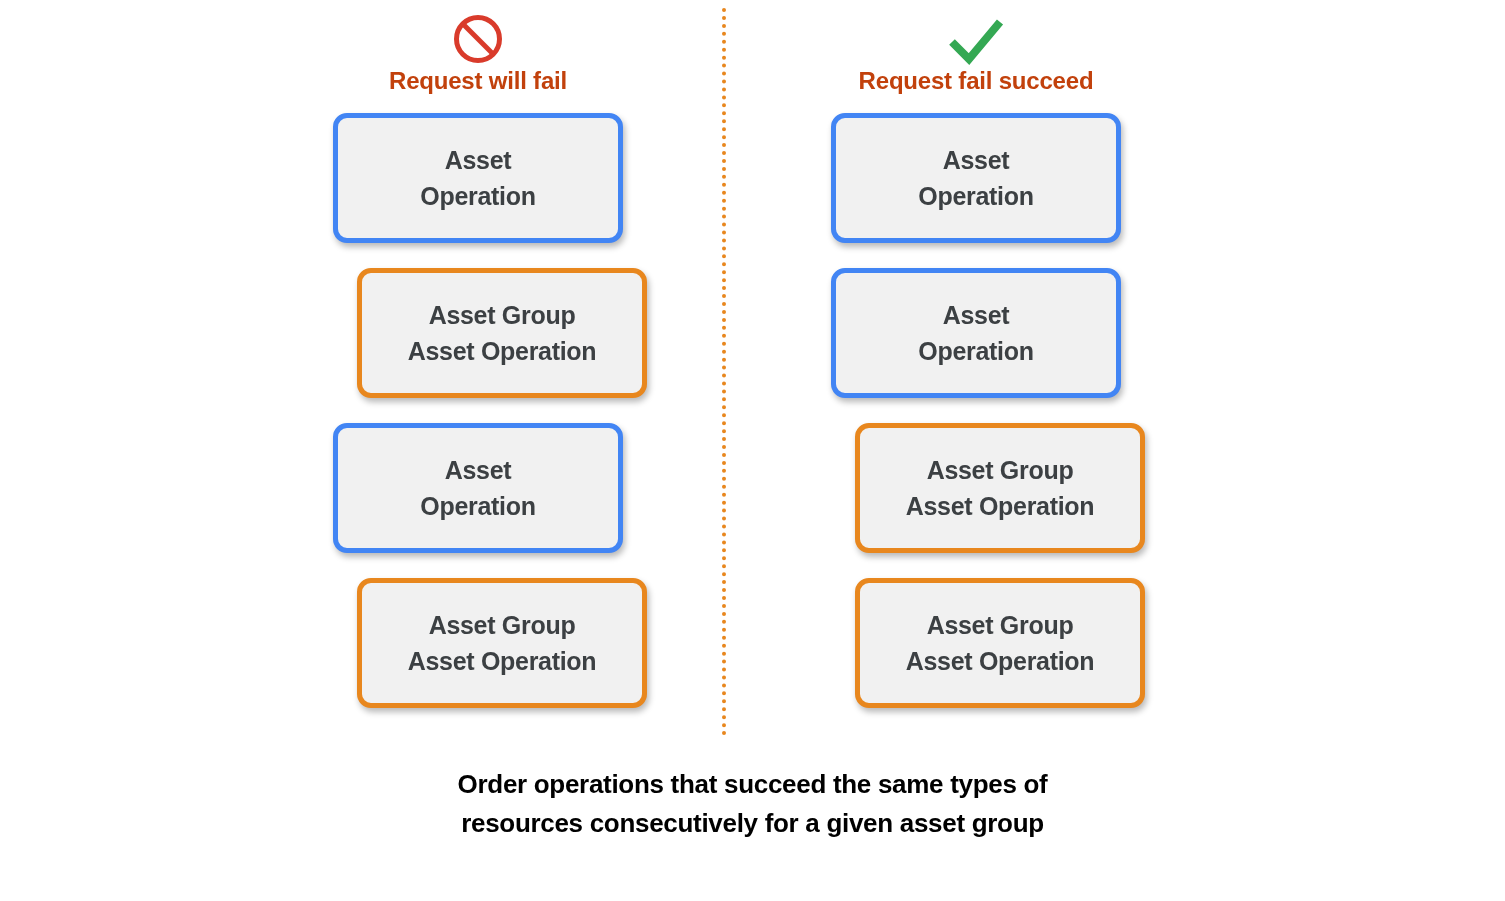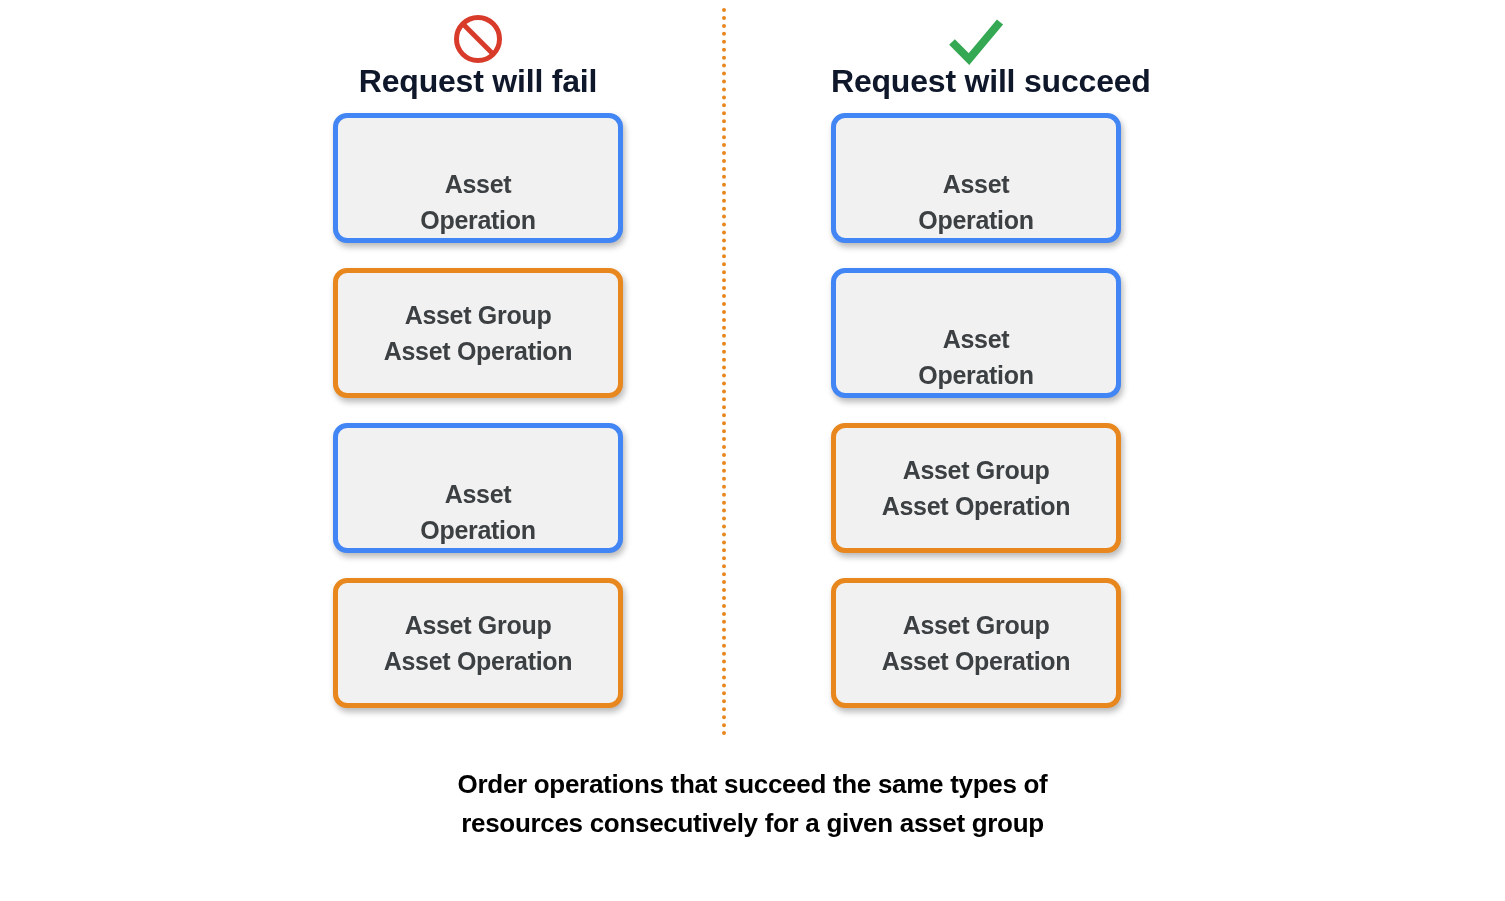--- a/index.html
+++ b/index.html
@@ -50,23 +50,23 @@
   .col-header.left  { left: 333px; }
   .col-header.right { left: 831px; }
 
   .header-icon {
     height: 54px;
     display: flex;
     align-items: center;
     justify-content: center;
   }
   .header-label {
-    font-size: 32px;
+    font-size: 24px;
     font-weight: bold;
-    color: #0f172a;
+    color: #c2410c;
     letter-spacing: -0.2px;
     line-height: 30px;
     white-space: nowrap;
   }
 
   
   .op-box {
     position: relative;
     box-sizing: border-box;
     width: 290px;
@@ -74,22 +74,22 @@
     margin-bottom: 25px;
     background: #f1f1f1;
     border-radius: 14px;
     border: 5px solid #4285f4;
     display: flex;
     align-items: center;
     justify-content: center;
     box-shadow: 2px 4px 6px rgba(0,0,0,0.28);
   }
   .op-box:last-child { margin-bottom: 0; }
-  .op-box.blue   { border-color: #4285f4; align-items: flex-end; }
-  .op-box.orange { border-color: #e8871e; }
+  .op-box.blue   { border-color: #4285f4; }
+  .op-box.orange { border-color: #e8871e; margin-left: 24px; }
 
   .op-label {
     font-size: 25px;
     font-weight: bold;
     color: #3c4043;
     line-height: 36px;
     text-align: center;
     letter-spacing: -0.3px;
     white-space: pre-line;
   }
@@ -125,21 +125,21 @@
     </div>
     <div class="header-label">Request will fail</div>
   </div>
 
   <div class="col-header right">
     <div class="header-icon">
       <svg width="62" height="54" viewBox="0 0 62 54" aria-hidden="true">
         <polyline points="7,30 24,47 55,10" fill="none" stroke="#34a853" stroke-width="8" stroke-linecap="butt" stroke-linejoin="miter"></polyline>
       </svg>
     </div>
-    <div class="header-label">Request will succeed</div>
+    <div class="header-label">Request fail succeed</div>
   </div>
 
   <div class="column left">
     <div class="op-box blue">
       <div class="op-label">Asset
 Operation</div>
     </div>
     <div class="op-box orange">
       <div class="op-label">Asset Group
 Asset Operation</div>

